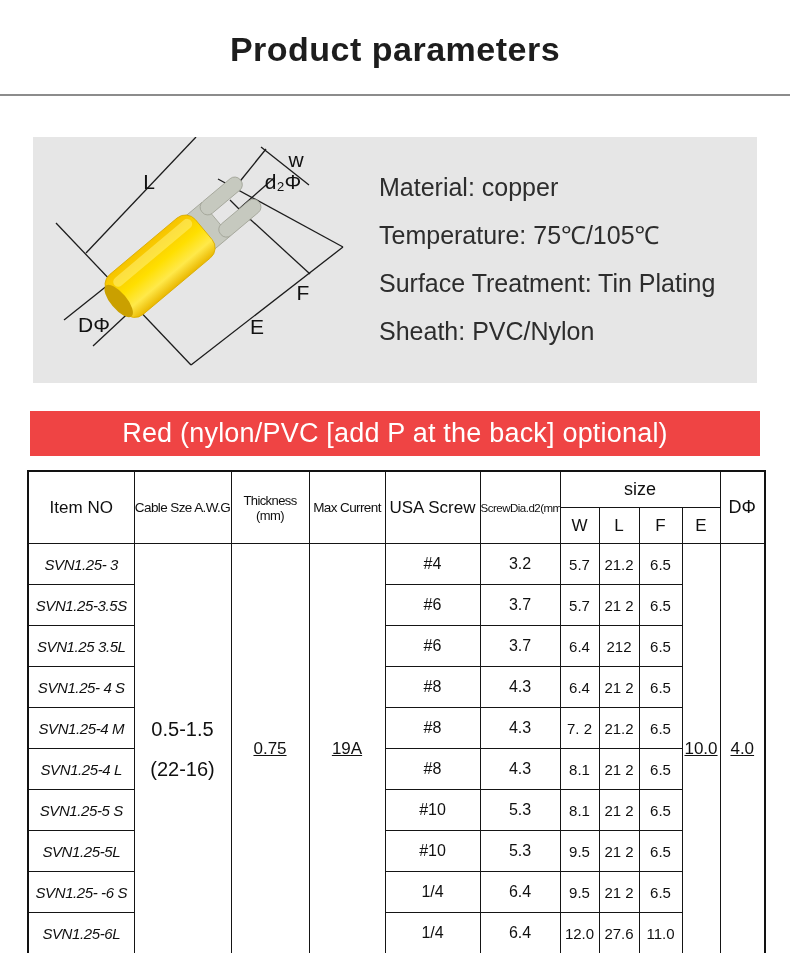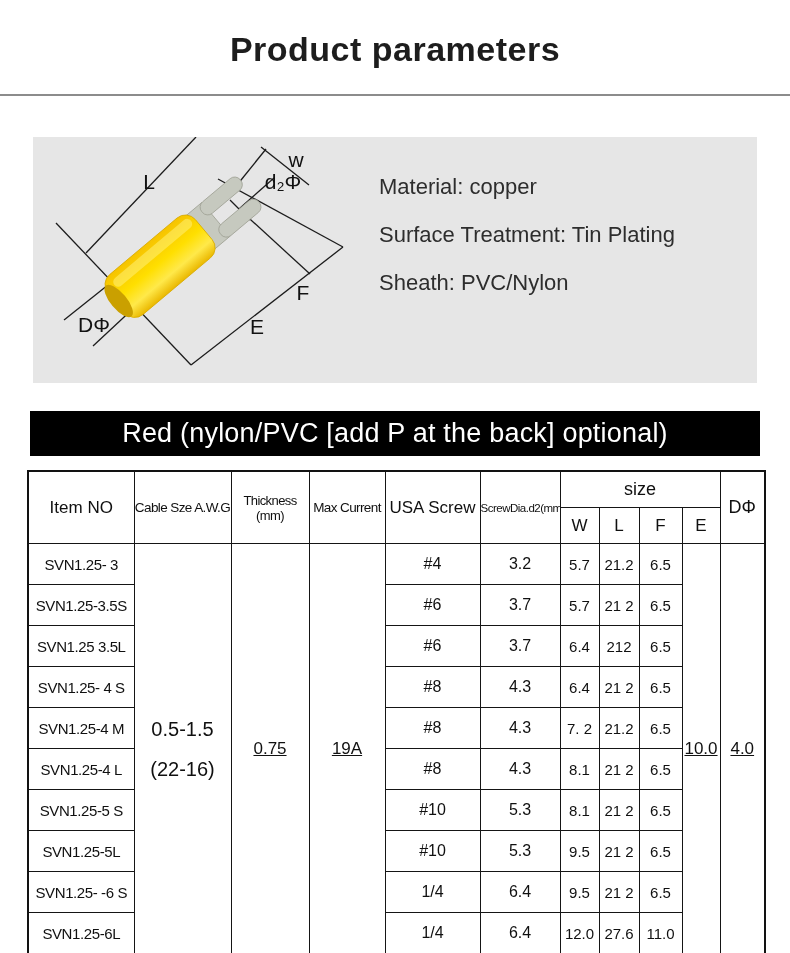--- a/index.html
+++ b/index.html
@@ -11,26 +11,26 @@
     position:absolute;top:30px;left:0;width:790px;text-align:center;
     font-size:34px;font-weight:bold;color:#1d1d1d;letter-spacing:0.5px;
   }
   .title-divider{position:absolute;top:94px;left:0;width:790px;height:2px;background:#8c8c8c;}
   .photo-panel{
     position:absolute;left:33px;top:137px;width:724px;height:246px;
     background:#e6e6e6;display:flex;overflow:hidden;
   }
   .diagram-wrap{width:340px;height:246px;flex:none;}
   .specs{
-    padding:26px 0 0 6px;font-size:22px;color:#2d2d2d;line-height:48px;
+    padding:26px 0 0 6px;font-size:25px;color:#2d2d2d;line-height:48px;
     white-space:nowrap;
   }
   .color-banner{
     position:absolute;left:30px;top:411px;width:730px;height:45px;
-    background:#000000;color:#ffffff;display:flex;align-items:center;justify-content:center;
+    background:#ef4444;color:#ffffff;display:flex;align-items:center;justify-content:center;
     font-size:27px;letter-spacing:0.2px;
   }
   table.ptable{
     position:absolute;left:27px;top:470px;width:737px;
     border-collapse:collapse;table-layout:fixed;background:#fff;
     border:2px solid #121212;
   }
   .ptable td,.ptable th{
     border:1.6px solid #151515;text-align:center;vertical-align:middle;
     padding:0;font-weight:normal;color:#101010;overflow:hidden;
@@ -40,21 +40,21 @@
   .drow td{height:40px;}
   .h-item{font-size:17px;margin-top:16px;}
   .h-cable{font-size:13.5px;letter-spacing:-0.6px;}
   .h-thick{font-size:13px;letter-spacing:-0.6px;margin-left:9px;}
   .h-max{font-size:13.5px;letter-spacing:-0.6px;}
   .h-screw{font-size:17px;margin-top:45px;}
   .h-sdia{font-size:11.5px;letter-spacing:-0.5px;}
   .h-size{font-size:18px;margin-left:40px;}
   .h-wlfe{font-size:17px;}
   .h-dphi{font-size:18px;}
-  .c-item{font-size:15px;letter-spacing:-0.4px;}
+  .c-item{font-size:15px;letter-spacing:-0.4px;font-style:italic;}
   .c-mid{font-size:16px;}
   .c-sm{font-size:15px;}
   .c-span{font-size:17px;text-decoration:underline;}
   .cable-lines div{line-height:40px;font-size:20px;}
   svg text{font-family:"Liberation Sans",sans-serif;}
 </style>
 </head>
 <body>
 
 <div class="page-title">Product parameters</div>
@@ -97,20 +97,21 @@
         <text x="263" y="30">w</text>
         <text x="250" y="52">d₂Φ</text>
         <text x="270" y="163">F</text>
         <text x="224" y="197">E</text>
         <text x="61" y="195">DΦ</text>
       </g>
     </svg>
   </div>
   <div class="specs">
     <div>Material: copper</div>
+    <div>Temperature: 75℃/105℃</div>
     <div>Surface Treatment: Tin Plating</div>
     <div>Sheath: PVC/Nylon</div>
   </div>
 </div>
 
 <div class="color-banner">
   <span>Red (nylon/PVC [add P at the back] optional)</span>
 </div>
 
 <table class="ptable">

